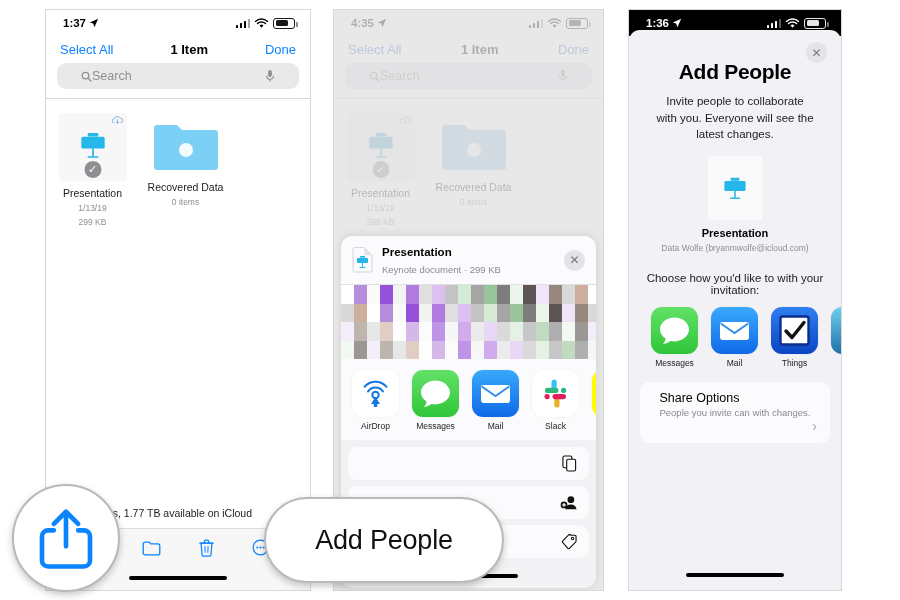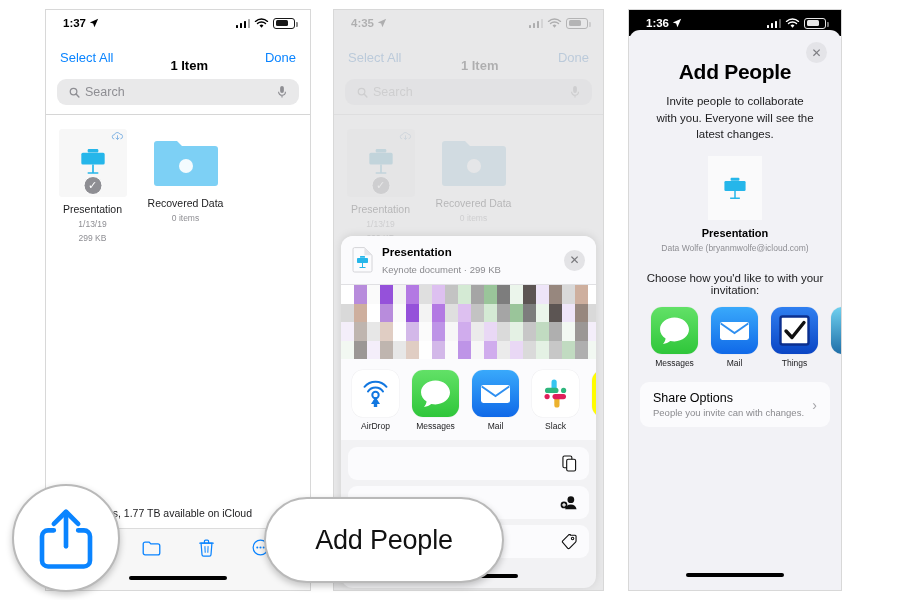--- a/index.html
+++ b/index.html
@@ -45,26 +45,26 @@
                  border-radius: 0 1px 1px 0; opacity: .5; }
   .batt i { position: absolute; left: 1.5px; top: 1.5px; bottom: 1.5px;
             width: 62%; background: currentColor; border-radius: 1.5px; display: block; }
 
   
   .navbar {
     display: flex; align-items: center; justify-content: space-between;
     padding: 6px 14px 4px; font-size: 13px;
   }
   .navbar .link { color: #0a84ff; }
-  .navbar .title { font-weight: bold; color: #000; font-size: 13px; margin-top: 16px; }
+  .navbar .title { font-weight: bold; color: #000; font-size: 13px; }
   .searchwrap { padding: 2px 11px 9px; }
   .searchbar {
     background: #e9e9ea; border-radius: 9px; height: 26px;
-    display: flex; align-items: center; padding: 0 12px;
-    font-size: 12.5px; color: #8e8e93; gap: 5px;
+    display: flex; align-items: center; padding: 0 24px;
+    font-size: 12.5px; color: #8e8e93; 
   }
   .search-ico { width: 11px; height: 11px; flex: none; }
   .mic-ico { margin-left: auto; width: 10px; height: 14px; flex: none; }
   .navdivider { height: 1px; background: #d6d6d6; }
 
   
   .filegrid { display: flex; padding: 14px 0 0 0; gap: 0; }
   .fileitem { width: 93px; text-align: center; }
   .thumb { width: 68px; height: 68px; margin: 0 auto; position: relative; }
   .thumb.doc { background: #f7f7f7; border-radius: 3px; }
@@ -144,21 +144,21 @@
   .p3-desc { text-align: center; font-size: 11.5px; color: #1c1c1e;
              line-height: 1.45; padding: 9px 26px 0; }
   .p3-doc { text-align: center; margin-top: 13px; }
   .p3-doc .sq { width: 54px; height: 64px; margin: 0 auto; background: #fafafb;
                 display: flex; align-items: center; justify-content: center; }
   .p3-docname { font-size: 11px; font-weight: bold; color: #000; margin-top: 7px; }
   .p3-owner { font-size: 8.5px; color: #8e8e93; margin-top: 4px; }
   .p3-choose { text-align: center; font-size: 11.5px; color: #1c1c1e; margin-top: 19px; }
   .p3-approw { display: flex; gap: 13px; padding: 11px 0 0 22px; overflow: hidden; }
   .p3-options { margin: 14px 11px 0; background: #fbfbfd; border-radius: 9px;
-                padding: 9px 13px; display: flex; align-items: center; }
+                padding: 9px 13px; display: flex; align-items: center; flex-direction: column; }
   .p3-opt-title { font-size: 12.5px; color: #000; }
   .p3-opt-sub { font-size: 9.5px; color: #8a8a8e; margin-top: 2px; }
   .chev { margin-left: auto; color: #a4a4a9; font-size: 14px; }
   .p3-home { position: absolute; left: 0; right: 0; bottom: 13px;
              display: flex; justify-content: center; }
   .p3-home i { width: 98px; height: 4px; background: #000; border-radius: 2px; display: block; }
 
   
   .callout {
     position: absolute; background: #fff;

